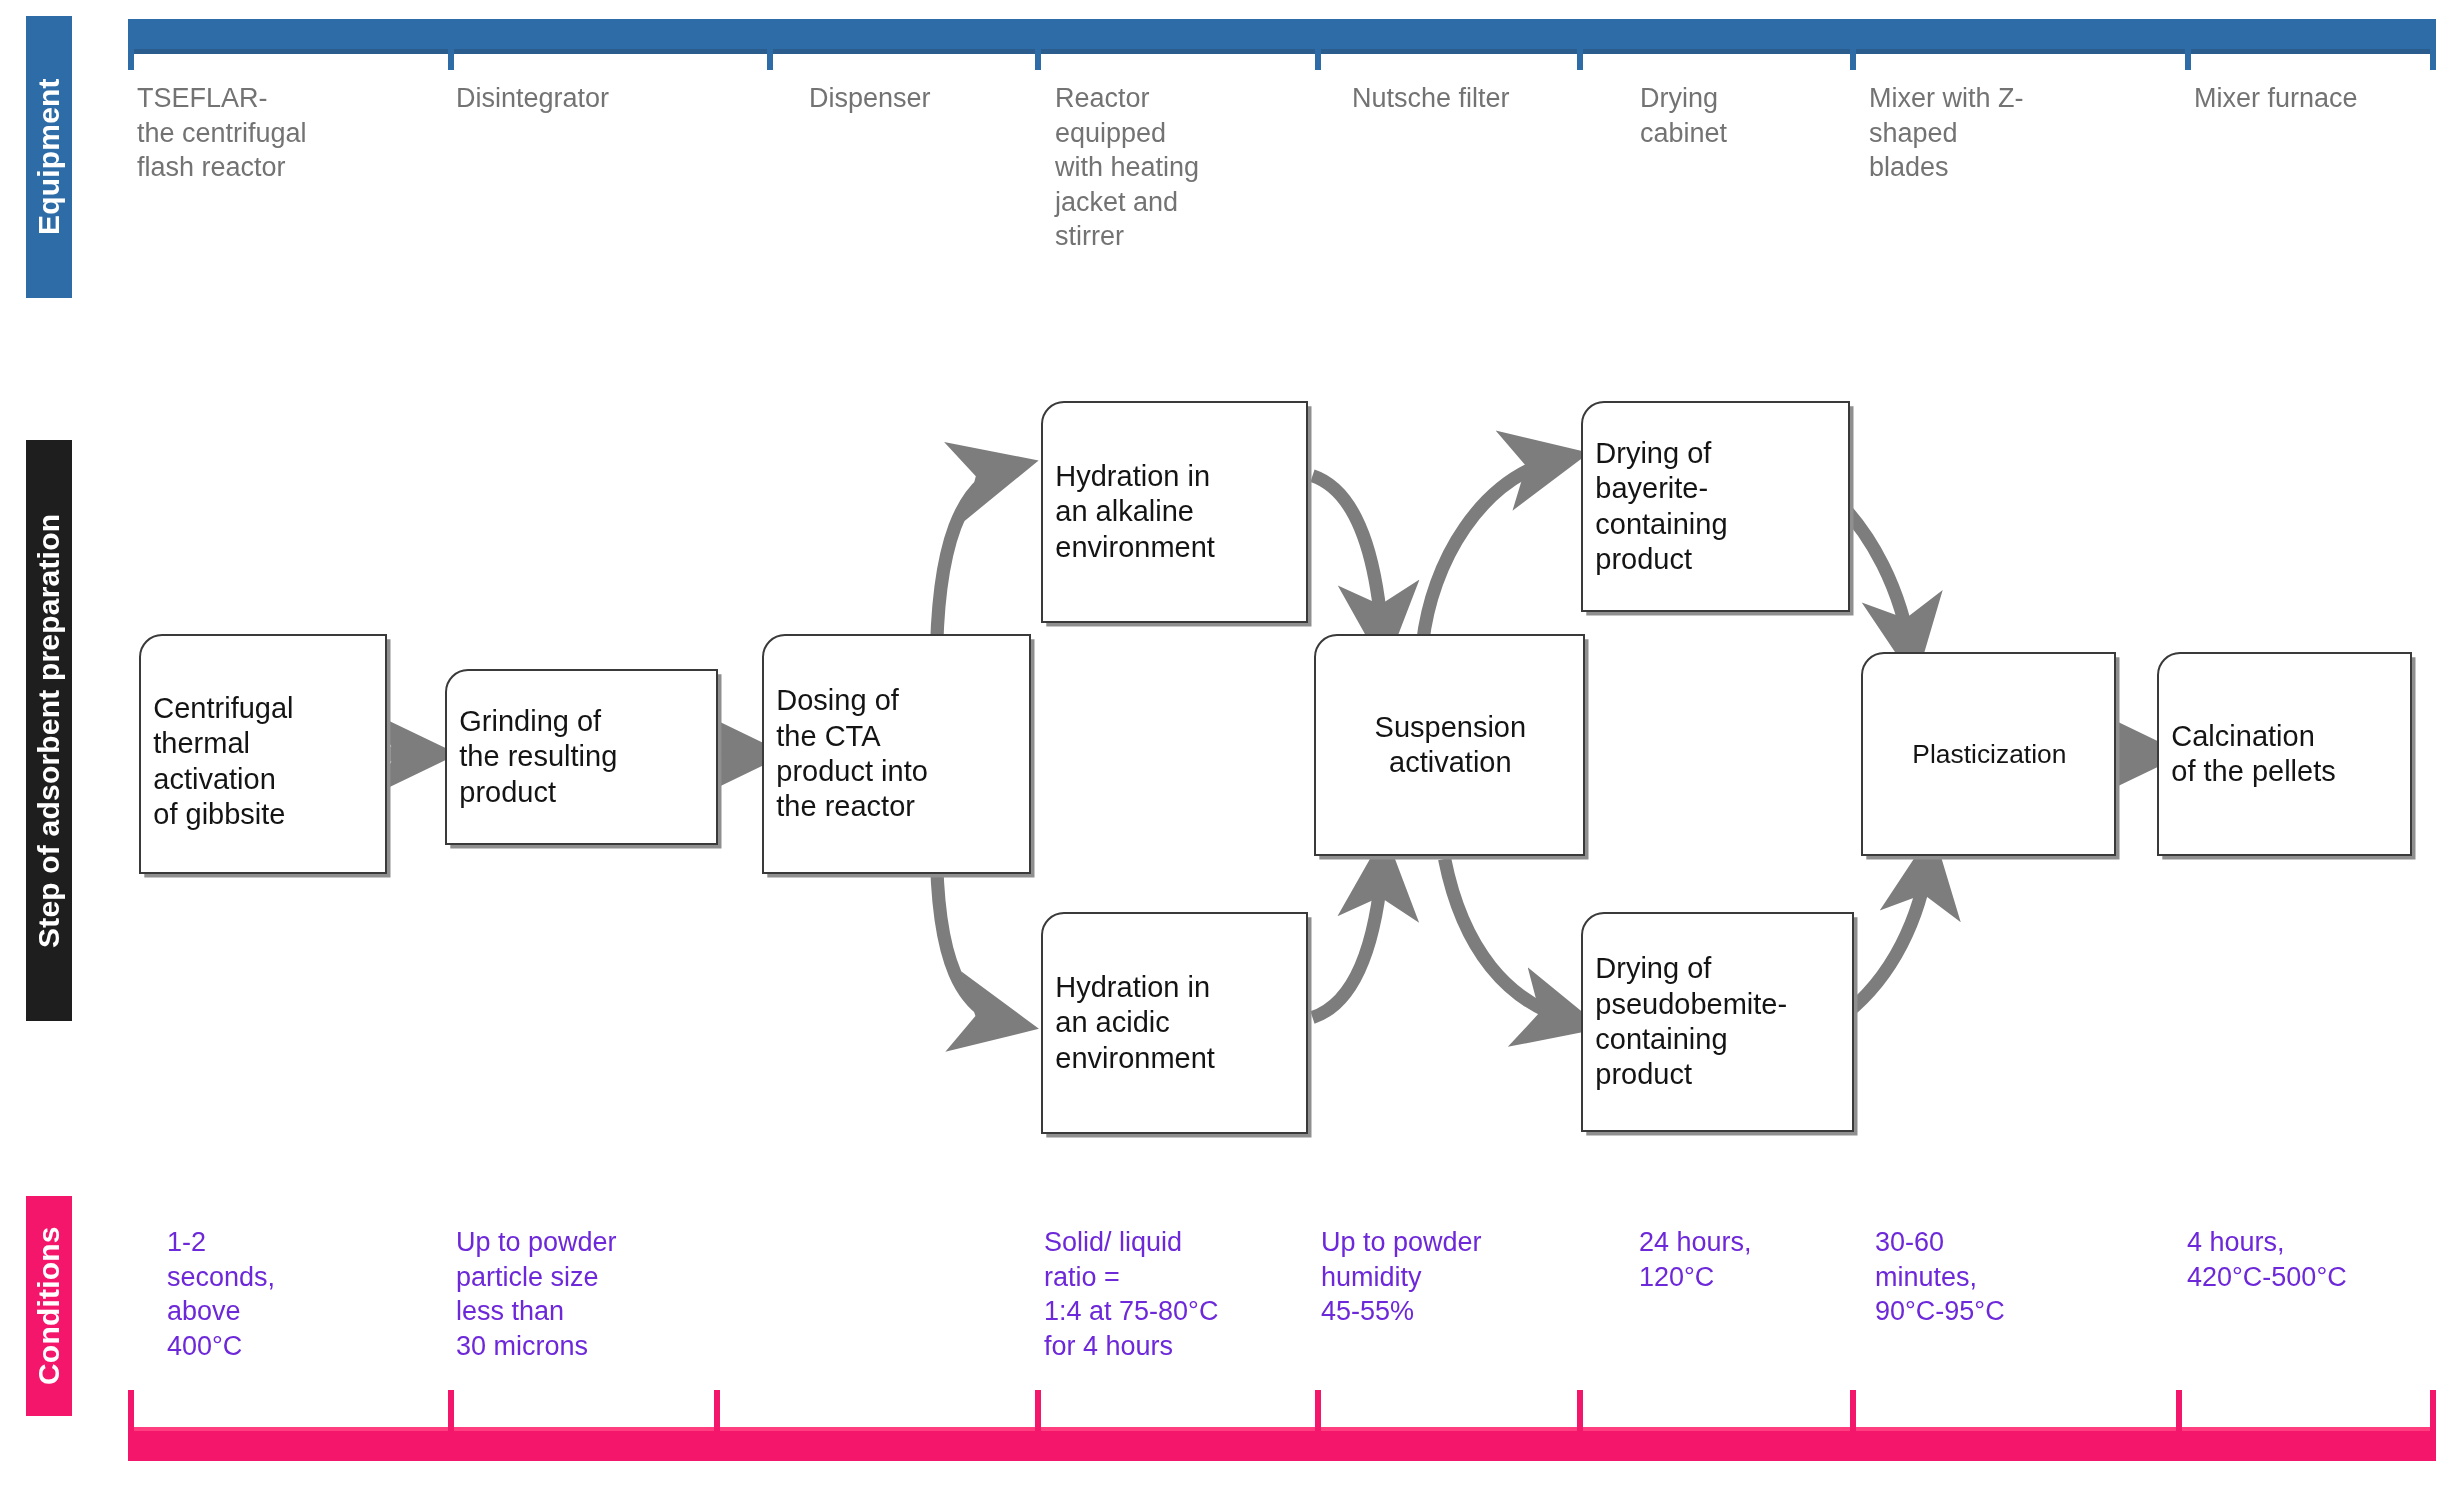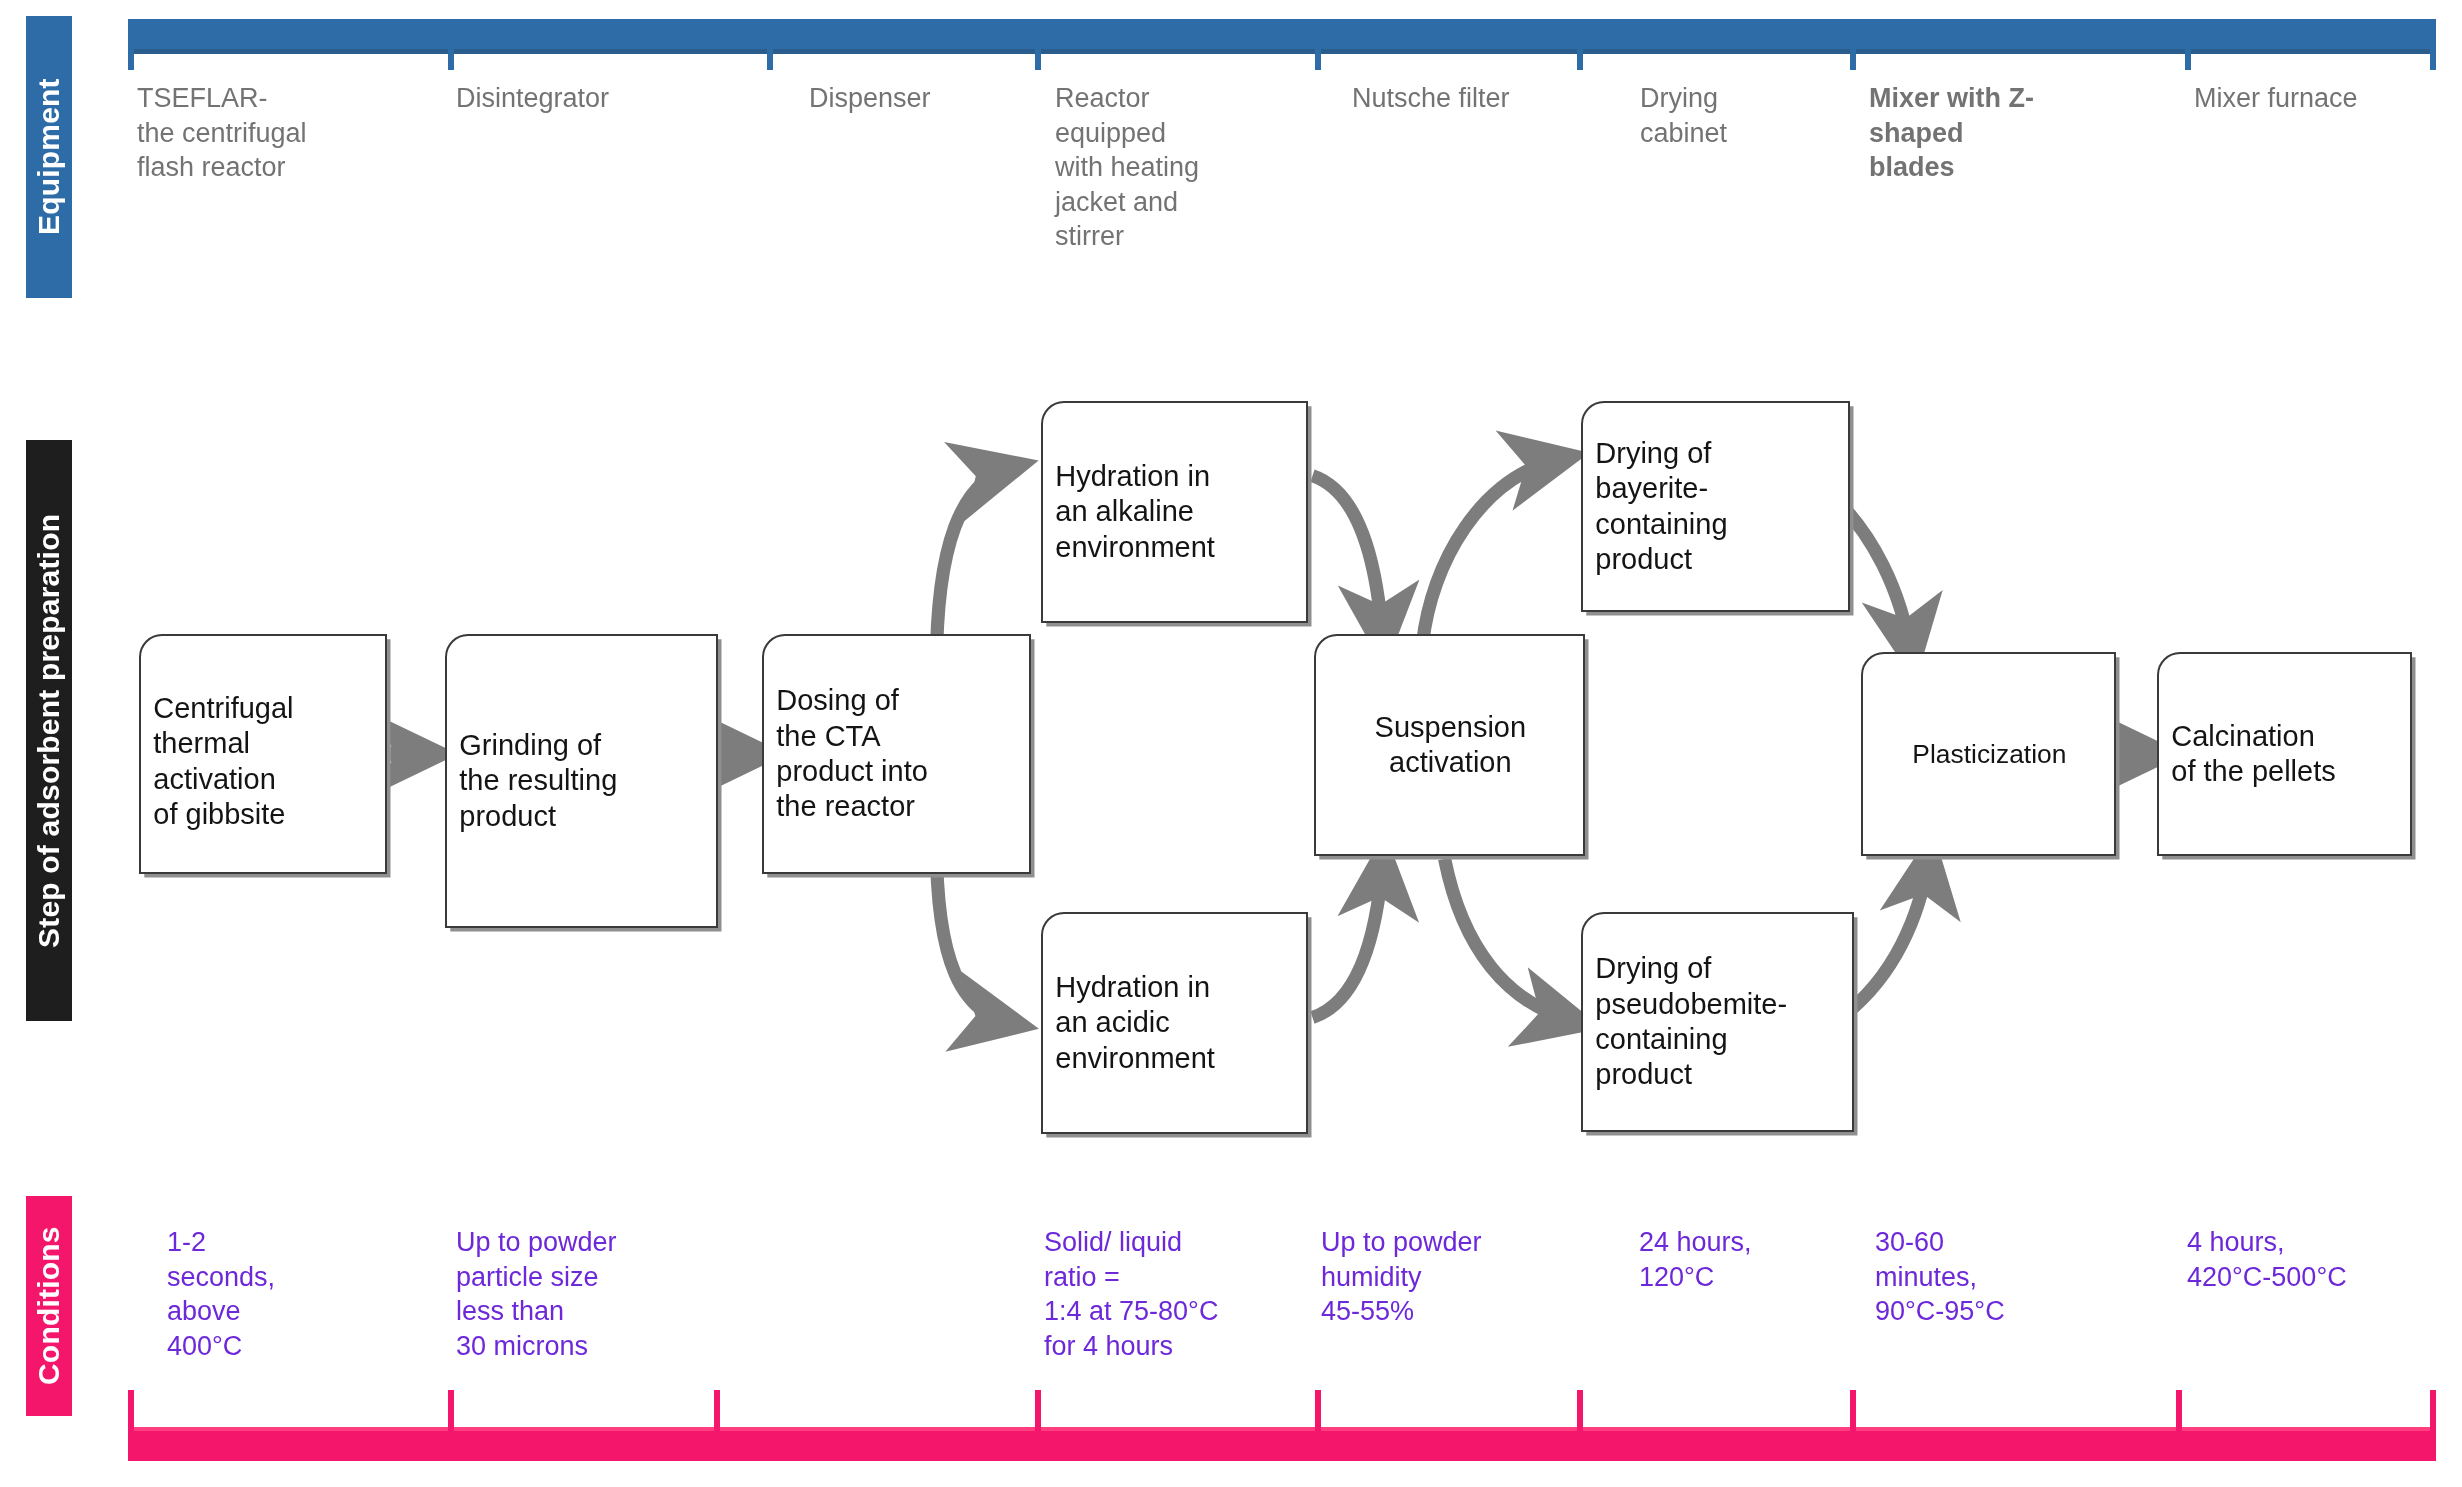--- a/index.html
+++ b/index.html
@@ -101,21 +101,21 @@
 <div class="eq-col" style="left: 456px; width: 291px; white-space: pre-line;">Disintegrator</div>
 <div class="eq-col" style="left: 809px; width: 255px; white-space: pre-line;">Dispenser</div>
 <div class="eq-col" style="left: 1055px; width: 247px; white-space: pre-line;">Reactor
 equipped
 with heating
 jacket and
 stirrer</div>
 <div class="eq-col" style="left: 1352px; width: 264px; white-space: pre-line;">Nutsche filter</div>
 <div class="eq-col" style="left: 1640px; width: 220px; white-space: pre-line;">Drying
 cabinet</div>
-<div class="eq-col" style="left: 1869px; width: 238px; white-space: pre-line; font-weight: bold;">Mixer with Z-
+<div class="eq-col" style="left: 1869px; width: 238px; white-space: pre-line;">Mixer with Z-
 shaped
 blades</div>
 <div class="eq-col" style="left: 2194px; width: 264px; white-space: pre-line;">Mixer furnace</div>
 
 <div id="step-label" class="band-label">Step of adsorbent preparation</div>
 
 <svg id="connectors" viewBox="0 0 2795 1688">
   <defs>
     <marker id="ah" markerWidth="7" markerHeight="7" refX="4.6" refY="3.5" orient="auto" markerUnits="strokeWidth">
       <path d="M0,0.4 L6.6,3.5 L0,6.6 L1.7,3.5 Z" fill="#7d7d7d"></path>
@@ -148,21 +148,21 @@
   <line x1="2403" y1="856" x2="2446" y2="856" stroke="#7d7d7d" stroke-width="17" marker-end="url(#ahs)"></line>
 </svg>
 
 <div class="pbox" style="left:139px;top:634px;width:248px;height:240px">
   <span class="ptxt" style="white-space: pre-line; margin-top: 15px;">Centrifugal
 thermal
 activation
 of gibbsite</span>
 </div>
 
-<div class="pbox" style="left:445px;top:634px;width:273px;height:294px">
+<div class="pbox" style="left:445px;top:669px;width:273px;height:176px">
   <span class="ptxt" style="white-space: pre-line;">Grinding of
 the resulting
 product</span>
 </div>
 
 <div class="pbox" style="left:762px;top:634px;width:269px;height:240px">
   <span class="ptxt" style="white-space: pre-line;">Dosing of
 the CTA
 product into
 the reactor</span>

